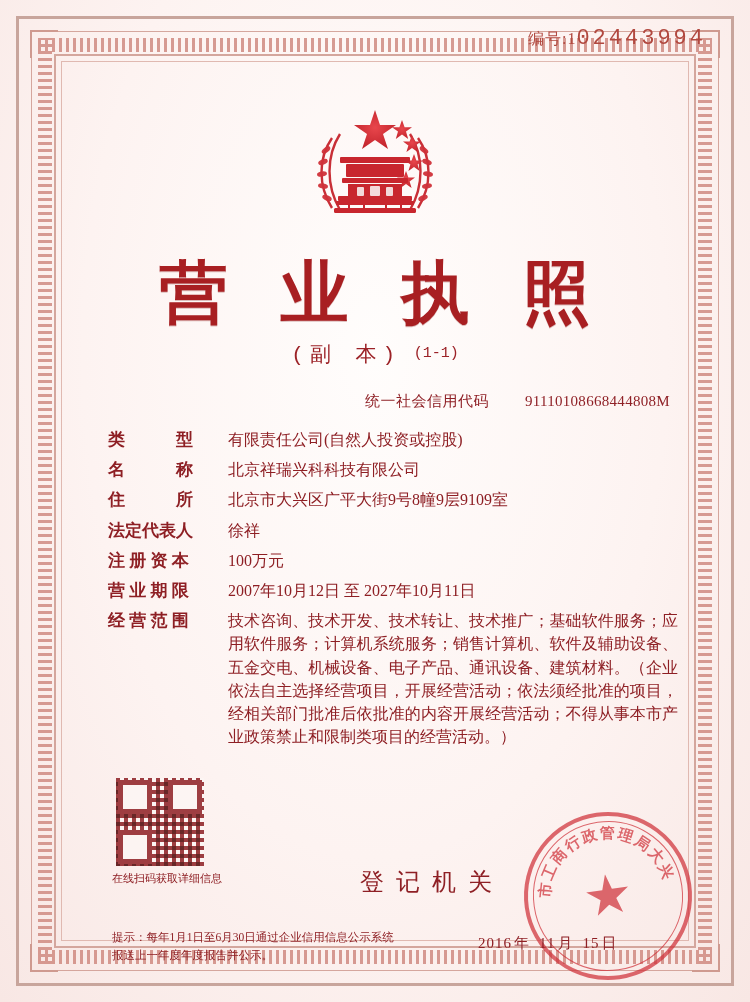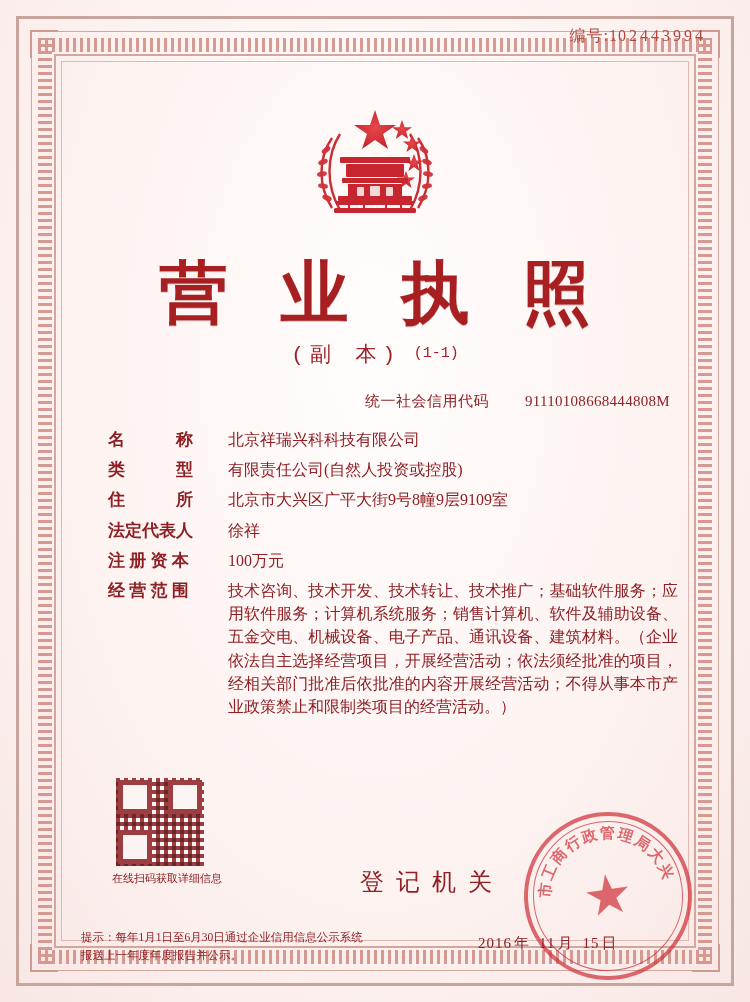--- a/index.html
+++ b/index.html
@@ -80,21 +80,22 @@
     right: 44px;
     top: 26px;
     font-size: 16px;
     color: #b1483f;
     letter-spacing: 1px;
     white-space: nowrap;
     font-family: "Liberation Serif", serif;
   }
   .serial .num {
     letter-spacing: 3px;
-    font-size: 16px;
+    font-size: 22px;
+    font-family: Liberation Mono, monospace;
   }
 
   
   .emblem-wrap {
     position: absolute;
     left: 0; right: 0;
     top: 100px;
     display: flex;
     justify-content: center;
   }
@@ -223,21 +224,21 @@
     margin-top: 5px;
     font-size: 11px;
     color: #8e1f24;
     white-space: nowrap;
     text-align: right;
   }
 
   
   .tip {
     position: absolute;
-    left: 81px;
+    left: 112px;
     top: 928px;
     font-size: 11.5px;
     line-height: 1.6;
     color: #8e1f24;
     width: 350px;
   }
 
   
   .authority {
     position: absolute;
@@ -376,38 +377,42 @@
     <span class="paren">(副 本)</span>
     <span class="code">(1-1)</span>
   </div>
 
   <div class="credit-code">
     <span class="label">统一社会信用代码</span><span class="value">91110108668444808M</span>
   </div>
 
   <div class="fields">
     <div class="row">
+      <div class="key">类　　　型</div>
+      <div class="val">有限责任公司(自然人投资或控股)</div>
+    </div>
+    <div class="row">
       <div class="key">名　　　称</div>
       <div class="val">北京祥瑞兴科科技有限公司</div>
     </div>
     <div class="row">
-      <div class="key">类　　　型</div>
-      <div class="val">有限责任公司(自然人投资或控股)</div>
-    </div>
-    <div class="row">
       <div class="key">住　　　所</div>
       <div class="val">北京市大兴区广平大街9号8幢9层9109室</div>
     </div>
     <div class="row">
       <div class="key">法定代表人</div>
       <div class="val">徐祥</div>
     </div>
     <div class="row">
       <div class="key">注 册 资 本</div>
       <div class="val">100万元</div>
+    </div>
+    <div class="row">
+      <div class="key">营 业 期 限</div>
+      <div class="val">2007年10月12日 至 2027年10月11日</div>
     </div>
     <div class="row">
       <div class="key">经 营 范 围</div>
       <div class="val scope">技术咨询、技术开发、技术转让、技术推广；基础软件服务；应用软件服务；计算机系统服务；销售计算机、软件及辅助设备、五金交电、机械设备、电子产品、通讯设备、建筑材料。（企业依法自主选择经营项目，开展经营活动；依法须经批准的项目，经相关部门批准后依批准的内容开展经营活动；不得从事本市产业政策禁止和限制类项目的经营活动。）</div>
     </div>
   </div>
 
   <div class="qr-block">
     <div class="qr">
       <div class="qr-corner-bl"></div>

